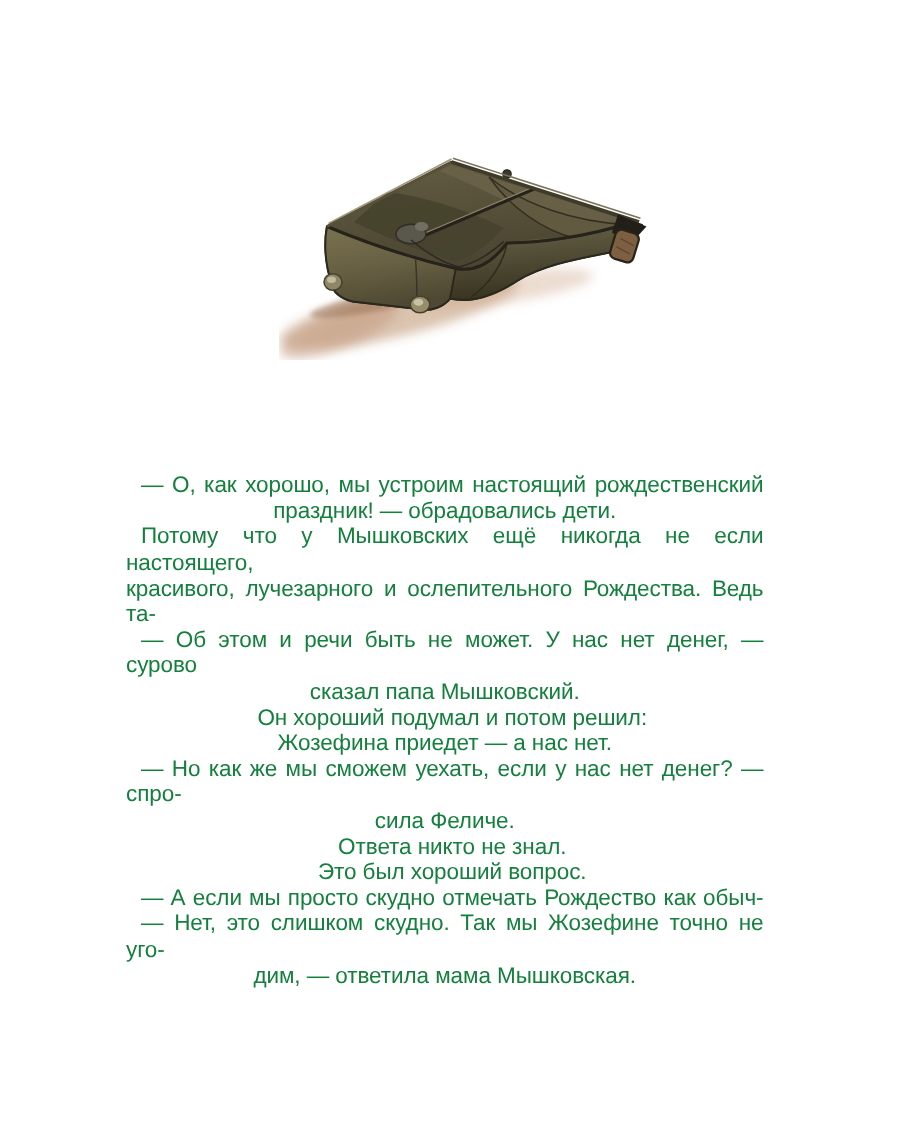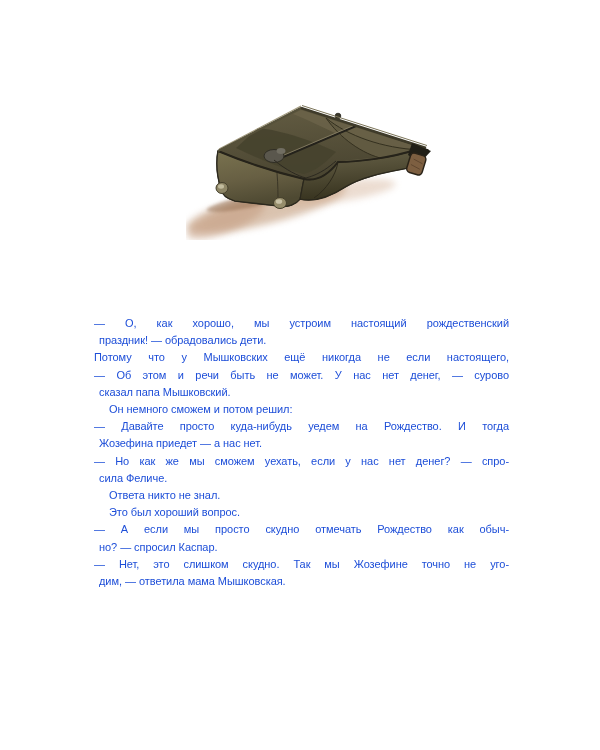--- a/index.html
+++ b/index.html
@@ -16,33 +16,33 @@
   }
   .illo {
     position: absolute;
     left: 186px; top: 100px;
     width: 256px; height: 140px;
   }
   .story {
     position: absolute;
     left: 84px; top: 315px;
     width: 425px;
-    font-size: 11px;
+    font-size: 15px;
     line-height: 17.2px;
     letter-spacing: -0.05px;
-    color: #1d4ed8;
+    color: #15803d;
   }
   .para { margin: 0; }
   .line { min-height: 17.2px; }
   .line.full {
     text-align: justify;
     text-align-last: justify;
     text-justify: inter-word;
   }
-  .line.last { text-align: left; margin-left: 15px; }
+  .line.last { text-align: center; }
   .line.first { text-indent: 10px; }
 </style>
 </head>
 <body>
 
 <div class="page">
 
   <svg class="illo" viewBox="0 0 256 140" xmlns="http://www.w3.org/2000/svg" aria-hidden="true">
     <defs>
       <filter id="soft" x="-40%" y="-40%" width="180%" height="180%">
@@ -128,52 +128,51 @@
 
   <div class="story">
 
     <div class="para">
       <div class="line full first">— О, как хорошо, мы устроим настоящий рождественский</div>
       <div class="line last">праздник! — обрадовались дети.</div>
     </div>
 
     <div class="para">
       <div class="line full first">Потому что у Мышковских ещё никогда не если настоящего,</div>
+      <div class="line full">красивого, лучезарного и ослепительного Рождества. Ведь та-</div>
     </div>
 
     <div class="para">
       <div class="line full first">— Об этом и речи быть не может. У нас нет денег, — сурово</div>
       <div class="line last">сказал папа Мышковский.</div>
     </div>
 
     <div class="para">
-      <div class="line last first">Он немного сможем и потом решил:</div>
+      <div class="line last first">Он хороший подумал и потом решил:</div>
     </div>
 
     <div class="para">
-      <div class="line full first">— Давайте просто куда-нибудь уедем на Рождество. И тогда</div>
       <div class="line last">Жозефина приедет — а нас нет.</div>
     </div>
 
     <div class="para">
       <div class="line full first">— Но как же мы сможем уехать, если у нас нет денег? — спро-</div>
       <div class="line last">сила Феличе.</div>
     </div>
 
     <div class="para">
       <div class="line last first">Ответа никто не знал.</div>
     </div>
 
     <div class="para">
       <div class="line last first">Это был хороший вопрос.</div>
     </div>
 
     <div class="para">
       <div class="line full first">— А если мы просто скудно отмечать Рождество как обыч-</div>
-      <div class="line last">но? — спросил Каспар.</div>
     </div>
 
     <div class="para">
       <div class="line full first">— Нет, это слишком скудно. Так мы Жозефине точно не уго-</div>
       <div class="line last">дим, — ответила мама Мышковская.</div>
     </div>
 
   </div>
 </div>
 

